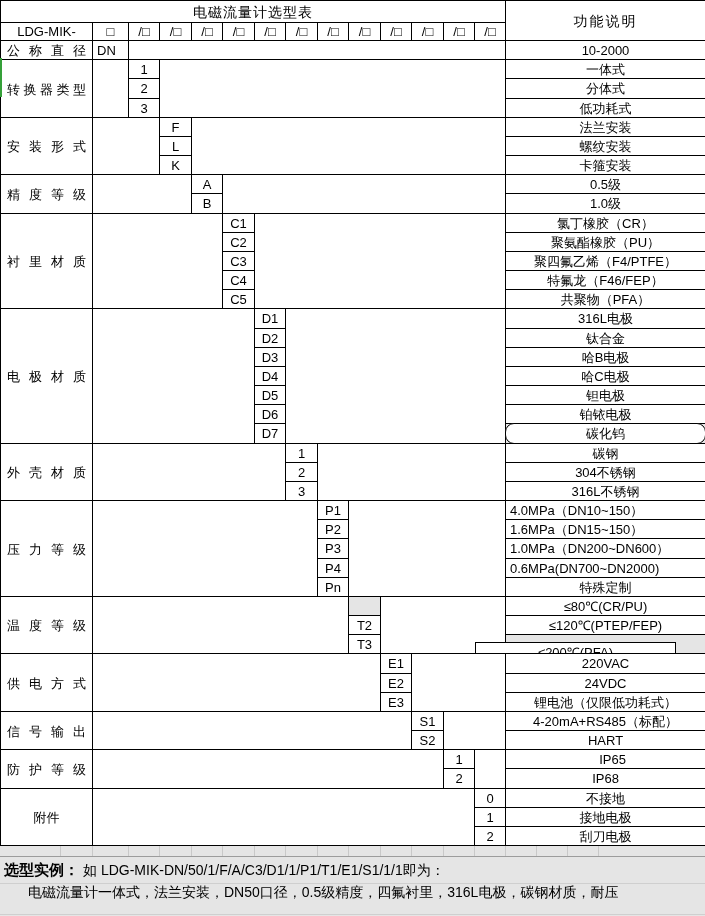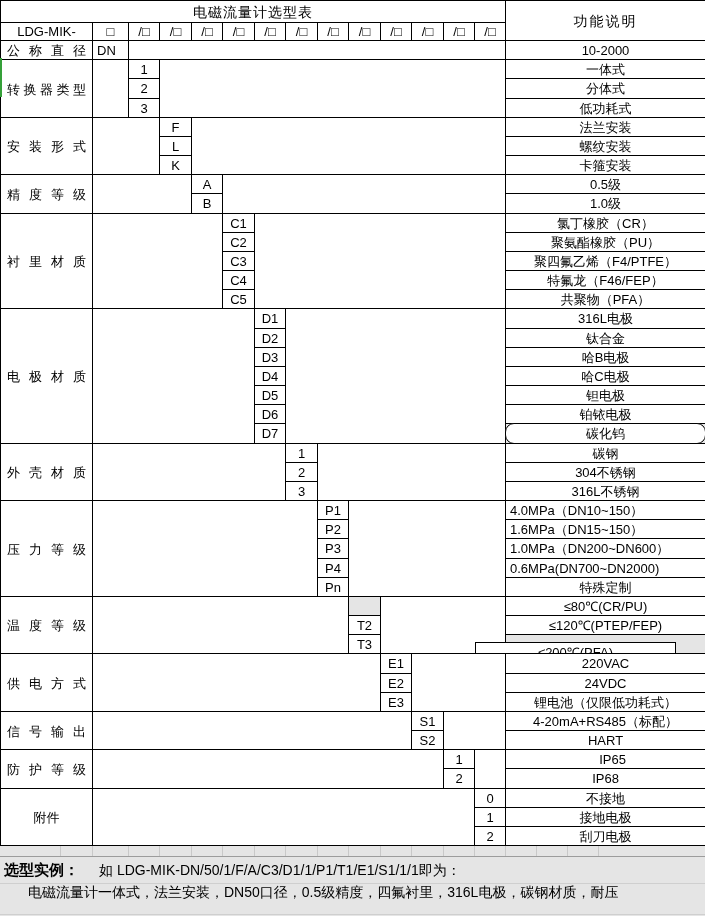--- a/index.html
+++ b/index.html
@@ -13,21 +13,21 @@
   .cell.leftpad{justify-content:flex-start;padding-left:4px;}
   .cell.lbl{display:block;text-align:center;}
   .cell.lbl.just{text-align:justify;text-align-last:justify;padding:0 6px;}
   .vline{position:absolute;width:1px;background:#c9c9c9;}
   .hline{position:absolute;height:1px;background:#cfcfcf;}
   .hline.dark{background:#9c9c9c;}
   .marker{position:absolute;}
   .example-line{position:absolute;left:0;top:857px;width:705px;height:27px;
         display:flex;align-items:center;padding-left:4px;box-sizing:border-box;
         font-size:14px;white-space:nowrap;}
-  .example-line .bold{font-weight:bold;font-size:15px;margin-right:20px;}
+  .example-line .bold{font-weight:bold;font-size:15px;margin-right:4px;}
   .example-par{position:absolute;left:0;top:884px;width:705px;font-size:14px;line-height:16px;
         white-space:nowrap;}
   .example-par .l1{padding-left:28px;}
   .example-par .l2{padding-left:2px;}
 </style>
 </head>
 <body>
 
 <div class="page">
   <div id="table-root">

